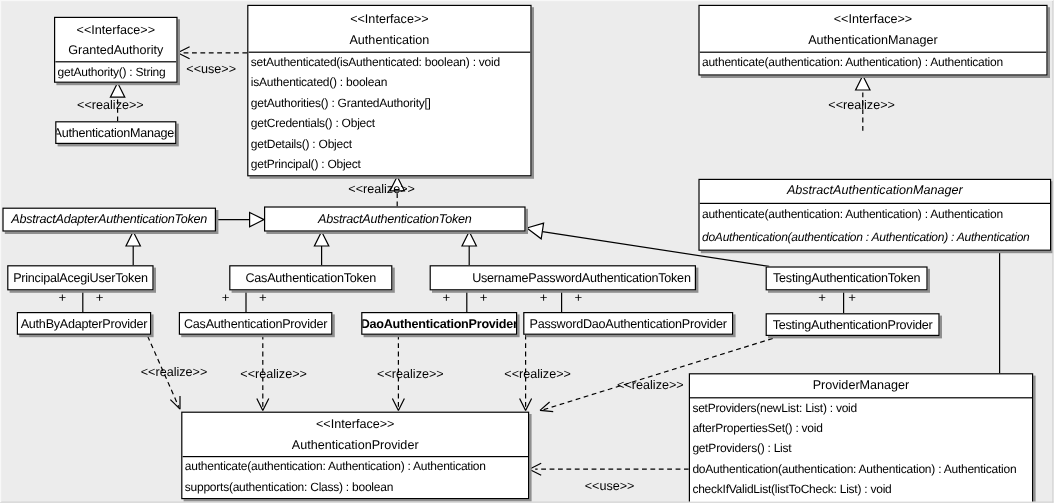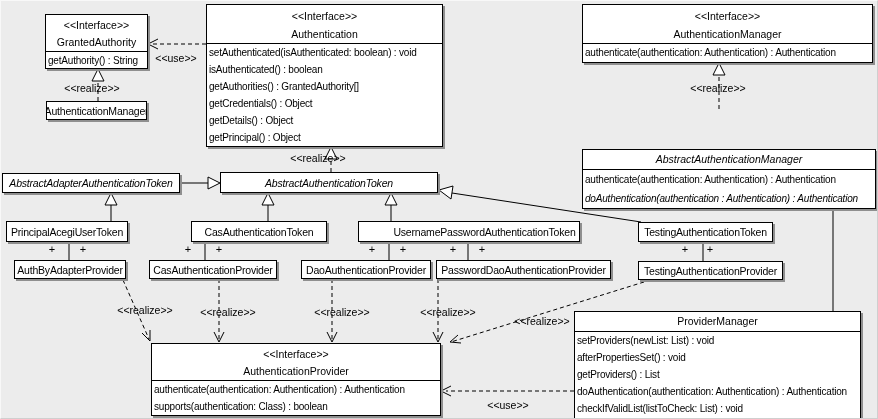--- a/index.html
+++ b/index.html
@@ -39,21 +39,21 @@
   #b-am  {left:581px;top:3px;  width:291px;height:59px;}
   #b-aam {left:581px;top:108px;width:294px;height:60px;margin-top:40px;}
   #b-aaat{left:1px;  top:172px;width:178px;height:20px;}
   #b-aat {left:219px;top:171px;width:218px;height:21px;}
   #b-pat {left:5px;  top:220px;width:122px;height:21px;align-items:center;}
   #b-cat {left:157px;top:220px;width:136px;height:21px;margin-left:33px;}
   #b-upat{left:357px;top:220px;width:222px;height:21px;padding-left:31px;}
   #b-tat {left:637px;top:221px;width:135px;height:20px;text-align:center;}
   #b-abap{left:13px; top:259px;width:112px;height:19px;}
   #b-cap {left:148px;top:259px;width:128px;height:19px;}
-  #b-dap {left:300px;top:259px;width:130px;height:19px;}
+  #b-dap {left:300px;top:259px;width:130px;height:19px;font-weight:bold;}
   #b-pdap{left:435px;top:259px;width:175px;height:19px;align-items:center;}
   #b-tap {left:637px;top:260px;width:145px;height:19px;}
   #b-pm  {left:573px;top:310px;width:287px;height:117px;}
   #b-ap  {left:150px;top:342px;width:290px;height:73px;}
 </style>
 </head>
 <body>
 
 <div id="canvas">
 

